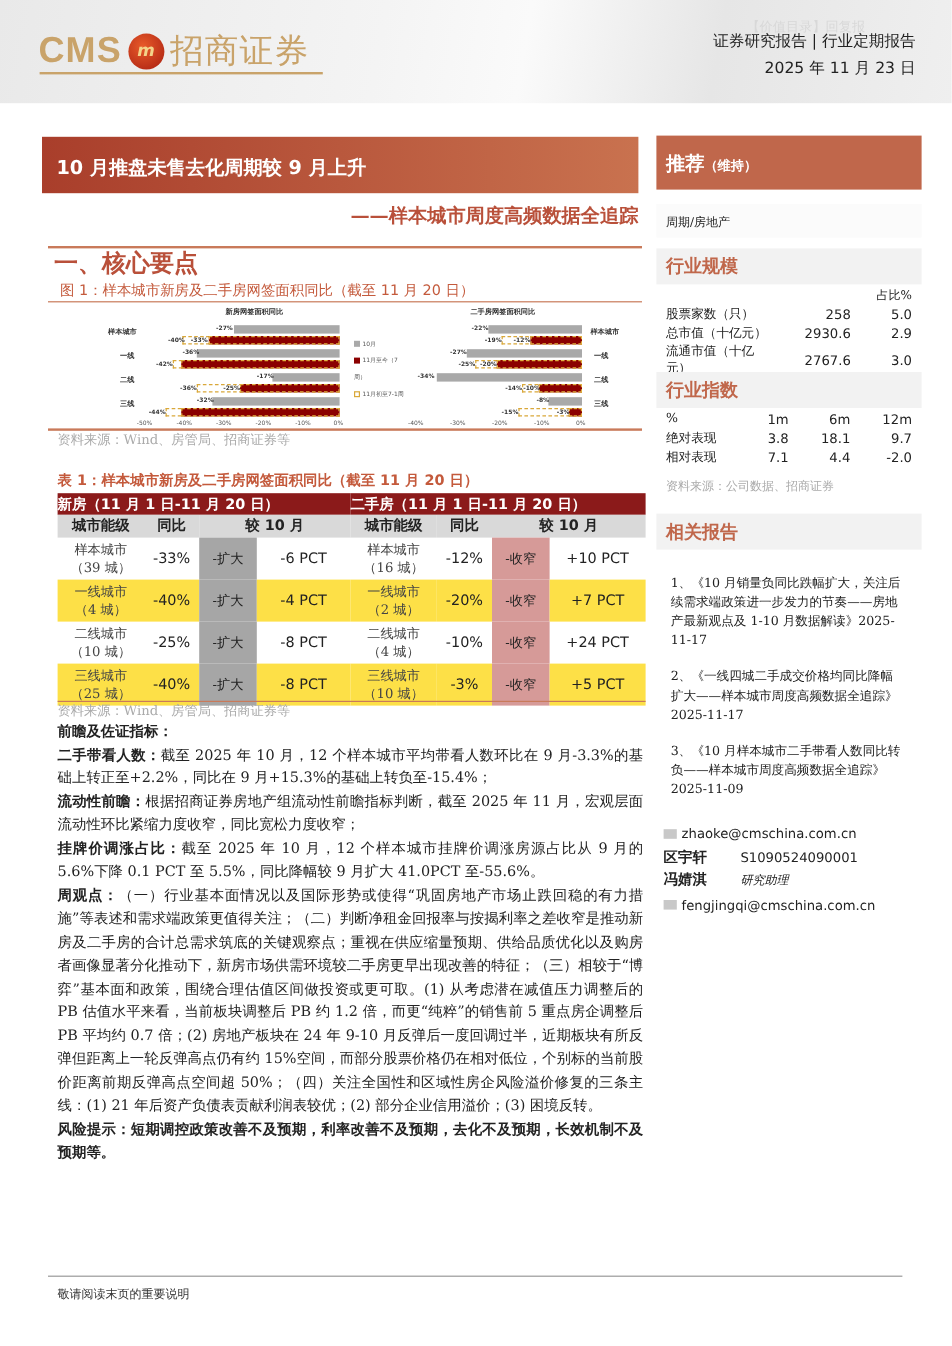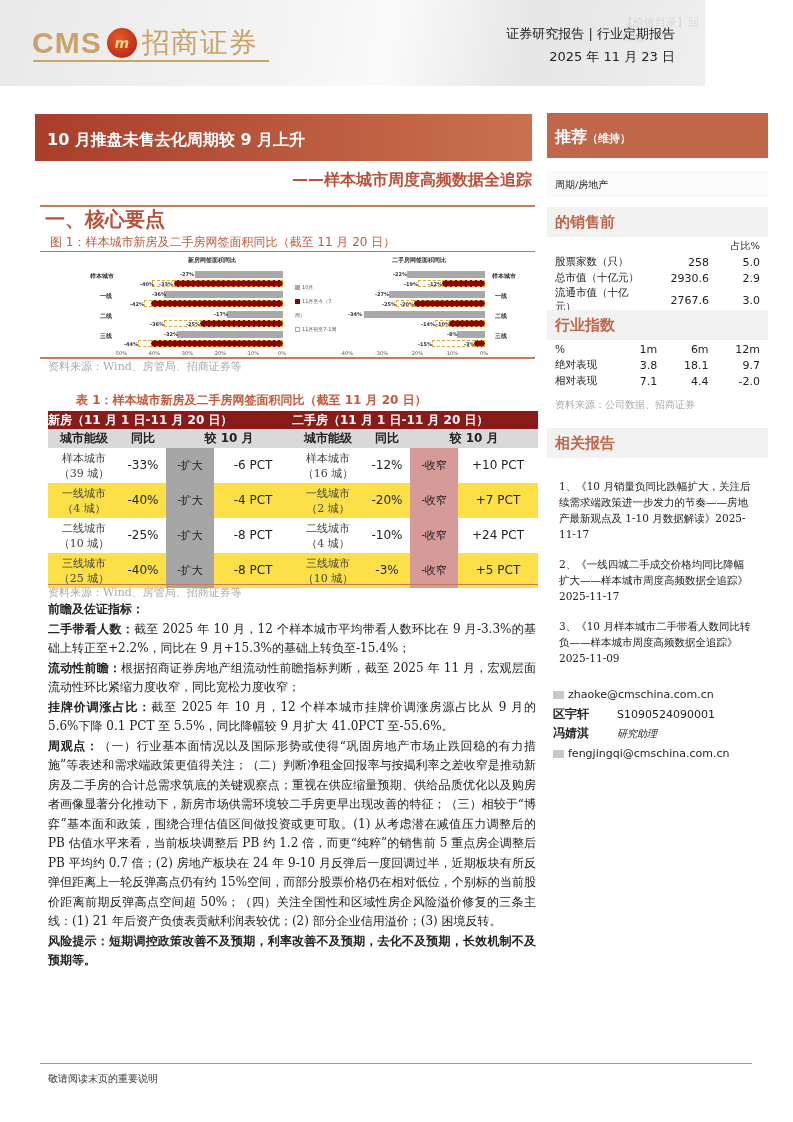--- a/index.html
+++ b/index.html
@@ -1,17 +1,17 @@
 <!DOCTYPE html>
 <html><head>
 <meta charset="utf-8">
 <style>
   * { box-sizing: border-box; margin: 0; padding: 0; }
   body { width: 793px; height: 1122px; background: #fff; font-family: "DejaVu Sans", "Liberation Sans", sans-serif; color: #222; position: relative; overflow: hidden; }
-  .header { position: absolute; left: 0; top: 0; width: 705px; height: 86px; background: linear-gradient(100deg, #e9e9e9 0%, #f4f4f4 40%, #fafafa 55%, #e6e6e6 75%, #efefef 100%); }
+  .header { position: absolute; left: 0; top: 0; width: 793px; height: 86px; background: linear-gradient(100deg, #e9e9e9 0%, #f4f4f4 40%, #fafafa 55%, #e6e6e6 75%, #efefef 100%); }
   .logo { position: absolute; left: 32px; top: 24px; display: flex; align-items: center; }
   .logo-cms { font-family: "Liberation Sans", sans-serif; font-size: 30px; color: #c9a36a; font-weight: bold; letter-spacing: 1px; }
   .logo-mark { width: 30px; height: 30px; border-radius: 50%; background: radial-gradient(circle at 40% 35%, #e85a2a, #a81e10); margin: 0 5px; color: #f3d48a; font-size: 14px; font-weight: bold; display: flex; align-items: center; justify-content: center; font-style: italic; }
   .logo-cn { font-family: "DejaVu Serif", serif; font-size: 28px; color: #c9a36a; letter-spacing: 1px; }
   .logo-underline { position: absolute; left: 33px; top: 60px; width: 236px; height: 2px; background: #c9a36a; }
   .faint-tag { position: absolute; left: 622px; top: 15px; font-size: 11px; color: #d8d8d8; }
   .report-type { position: absolute; right: 30px; top: 25px; font-family: "DejaVu Serif", serif; font-size: 13px; color: #222; }
   .report-date { position: absolute; right: 30px; top: 48px; font-size: 13px; color: #222; }
 
   .title-bar { position: absolute; left: 35px; top: 114px; width: 497px; height: 47px; background: linear-gradient(90deg, #a93e2b, #c9724f); color: #fff; font-size: 16px; font-weight: bold; padding: 16px 12px; }
@@ -28,21 +28,21 @@
   .bar.red { background: #8b0000; border: 1px dashed #e0b040; }
   .bar.hollow { background: #fff; border: 1px dashed #d9a83a; }
   .blabel { position: absolute; font-size: 5px; font-weight: bold; color: #333; white-space: nowrap; }
   .clabel { position: absolute; font-size: 6px; font-weight: bold; color: #333; }
   .tick { position: absolute; font-size: 5px; color: #555; }
   .legend { position: absolute; font-size: 5px; color: #555; line-height: 14px; }
   .legend span.sw { display: inline-block; width: 5px; height: 5px; margin-right: 2px; vertical-align: middle; }
   .src-line { position: absolute; left: 40px; height: 2px; width: 495px; background: #c97a5a; }
   .source { position: absolute; font-size: 11px; color: #aaa; font-family: "DejaVu Serif", serif; }
 
-  .tbl-title { position: absolute; left: 48px; top: 392px; font-size: 12px; font-weight: bold; color: #c45a3c; margin-left: 28px; }
+  .tbl-title { position: absolute; left: 48px; top: 392px; font-size: 12px; font-weight: bold; color: #c45a3c; }
   table.data { position: absolute; left: 48px; top: 411px; width: 490px; border-collapse: collapse; font-size: 12px; }
   table.data th.group { background: #8b1a1a; color: #fff; font-size: 12px; font-weight: bold; height: 18px; text-align: left; }
   table.data th.col { background: #d9d9d9; font-size: 12px; font-weight: bold; height: 19px; text-align: center; }
   table.data td { text-align: center; height: 35px; font-size: 12px; line-height: 15px; }
   table.data td.city { font-family: "DejaVu Serif", serif; font-size: 11px; color: #444; }
   table.data tr.shade td { background: #fde047; }
   table.data td.expand { background: #a6a6a6 !important; font-family: "DejaVu Serif", serif; font-size: 11px; }
   table.data td.narrow { background: #d69a98 !important; font-family: "DejaVu Serif", serif; font-size: 11px; }
 
   .body-text { position: absolute; left: 48px; top: 600px; width: 488px; font-size: 12px; line-height: 19.5px; color: #222; text-align: justify; font-family: "DejaVu Serif", serif; }
@@ -264,21 +264,21 @@
 </div>
 
 <div class="footer-line"></div>
 <div class="footer">敬请阅读末页的重要说明</div>
 
 <div class="side rating-bar">
   <span>推荐</span><small>（维持）</small>
 </div>
 <div class="side side-cat">周期/房地产</div>
 
-<div class="side side-h" style="top:207px;">的销售前</div>
+<div class="side side-h" style="top:207px;">行业规模</div>
 <table class="side side-table" style="top:238px;">
   <tbody>
       <tr>
         <td class="lbl" style="width:110px"></td>
         <td class="num" style="width:60px"></td>
         <td class="num" style="font-family:'DejaVu Serif',serif;font-size:10px;">占比%</td>
       </tr>
   <tr>
         <td class="lbl">股票家数（只）</td>
         <td class="num">258</td>

